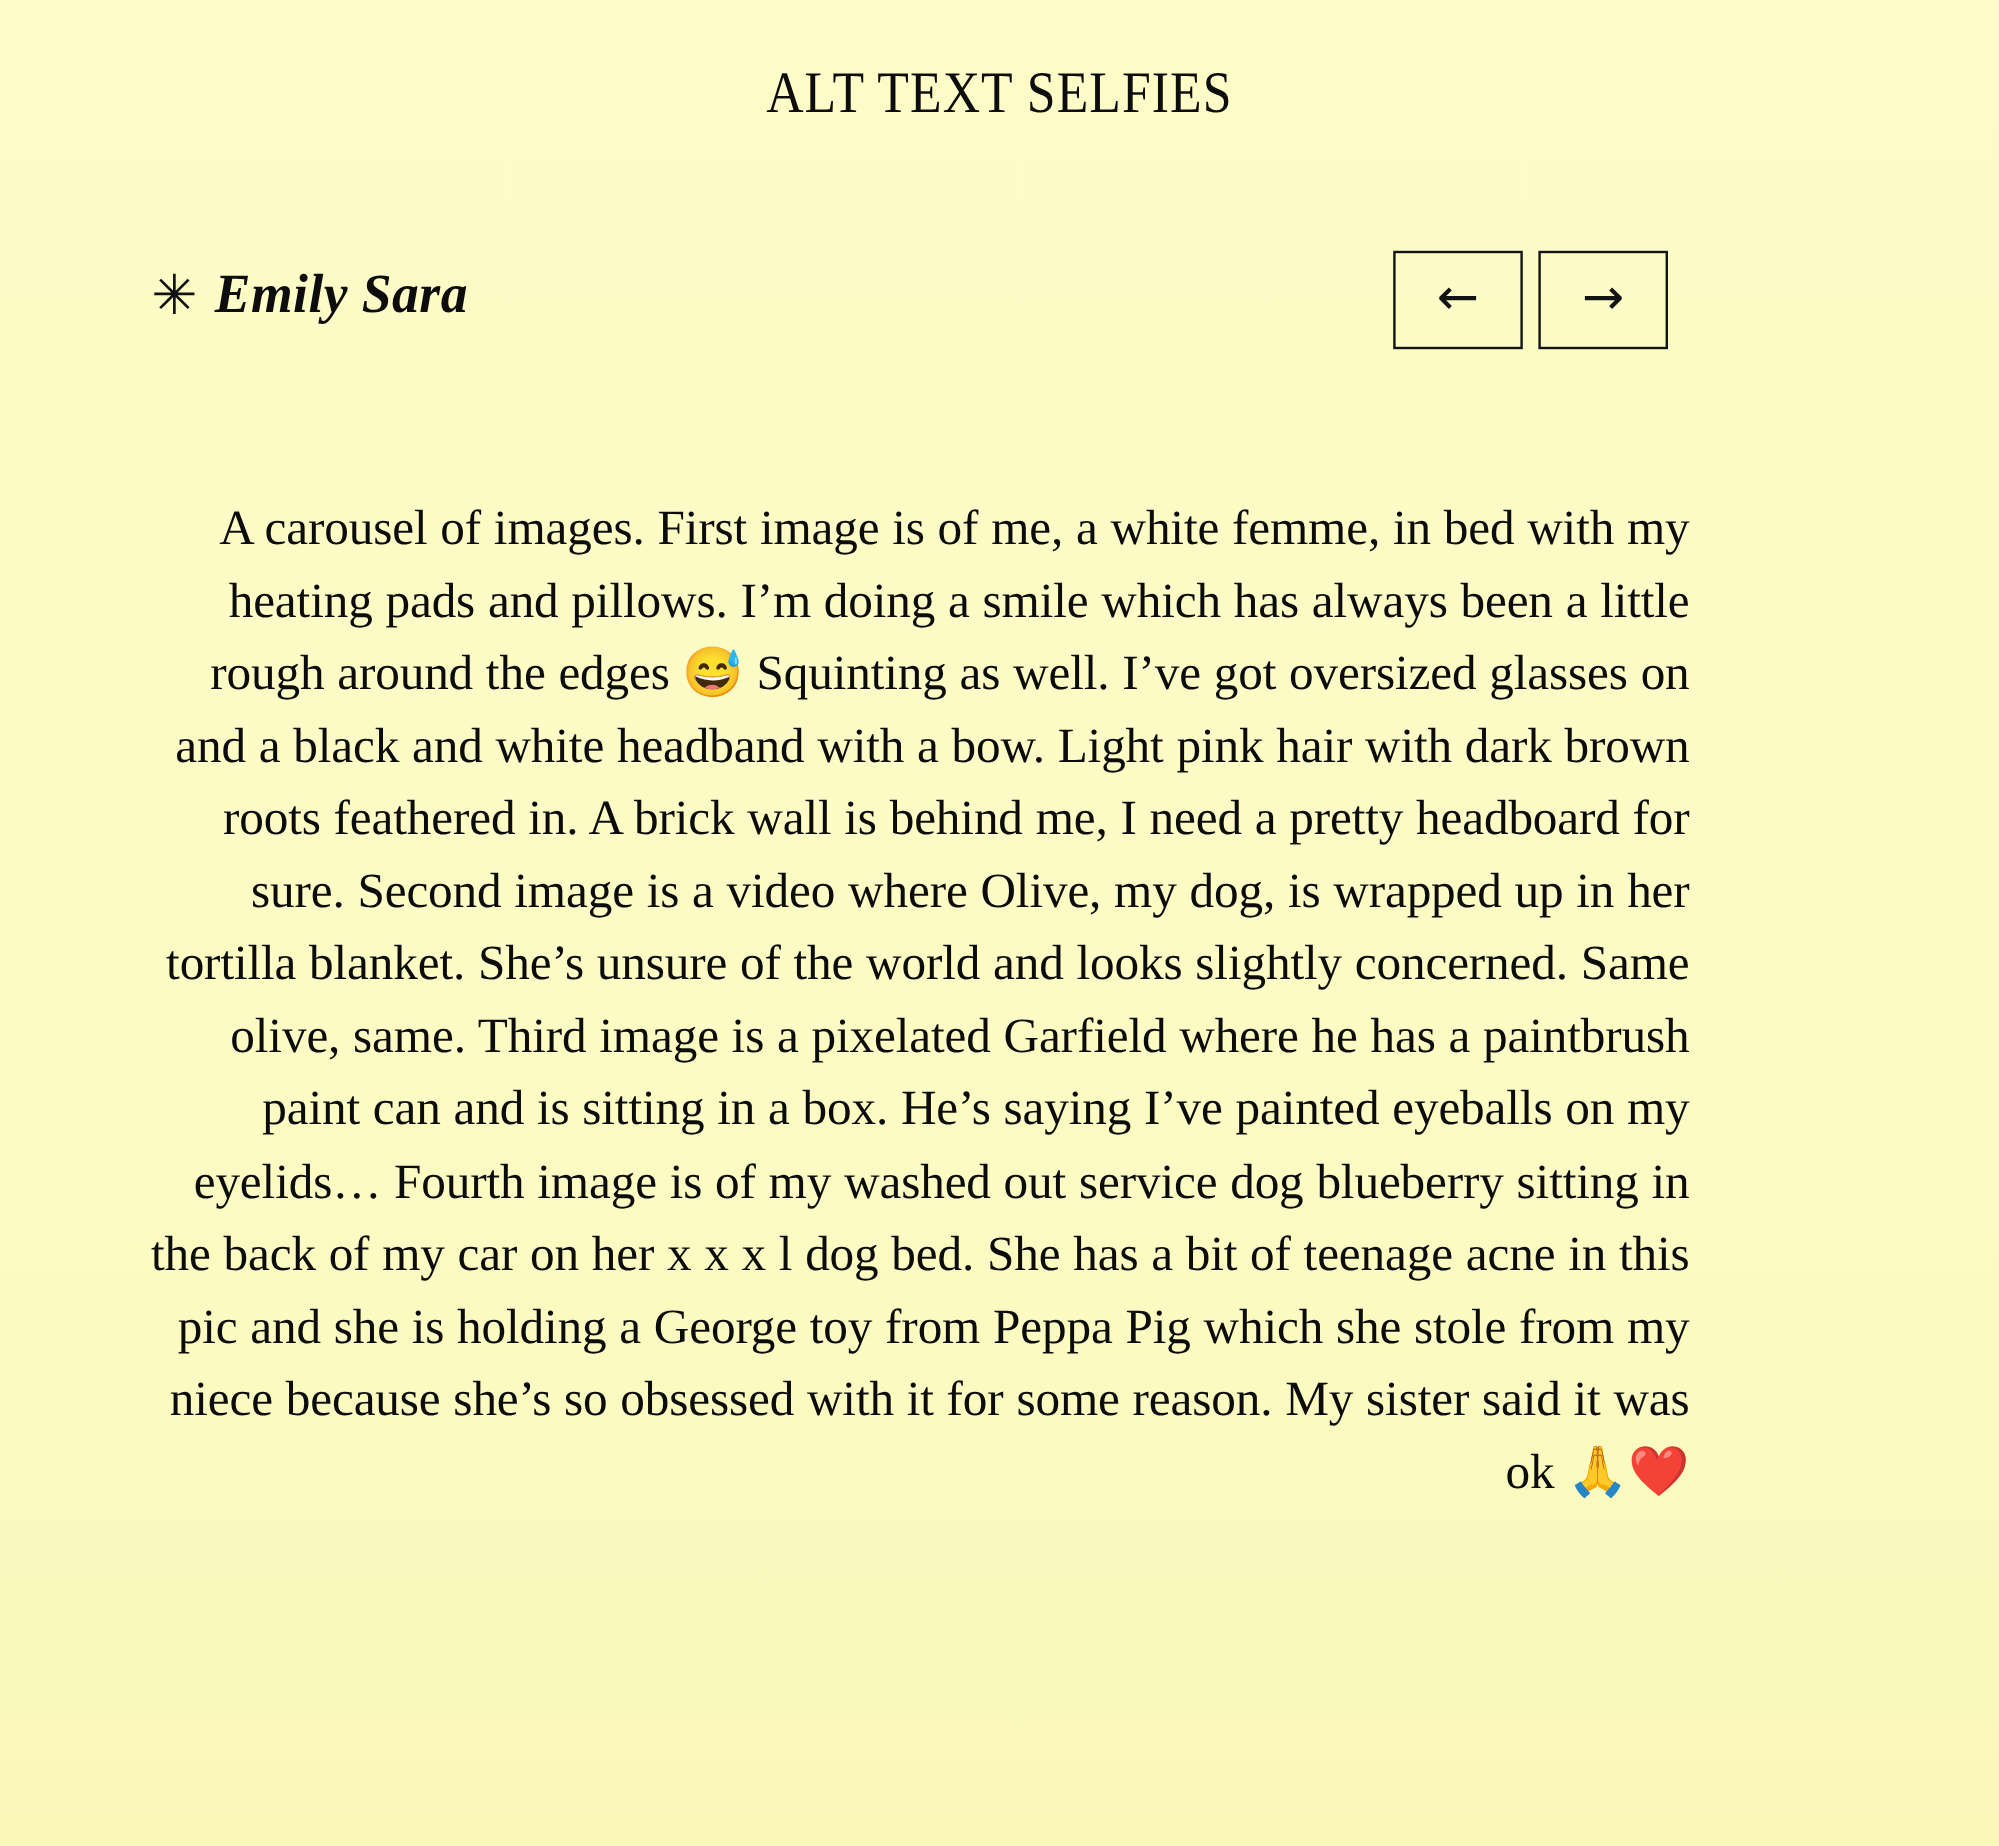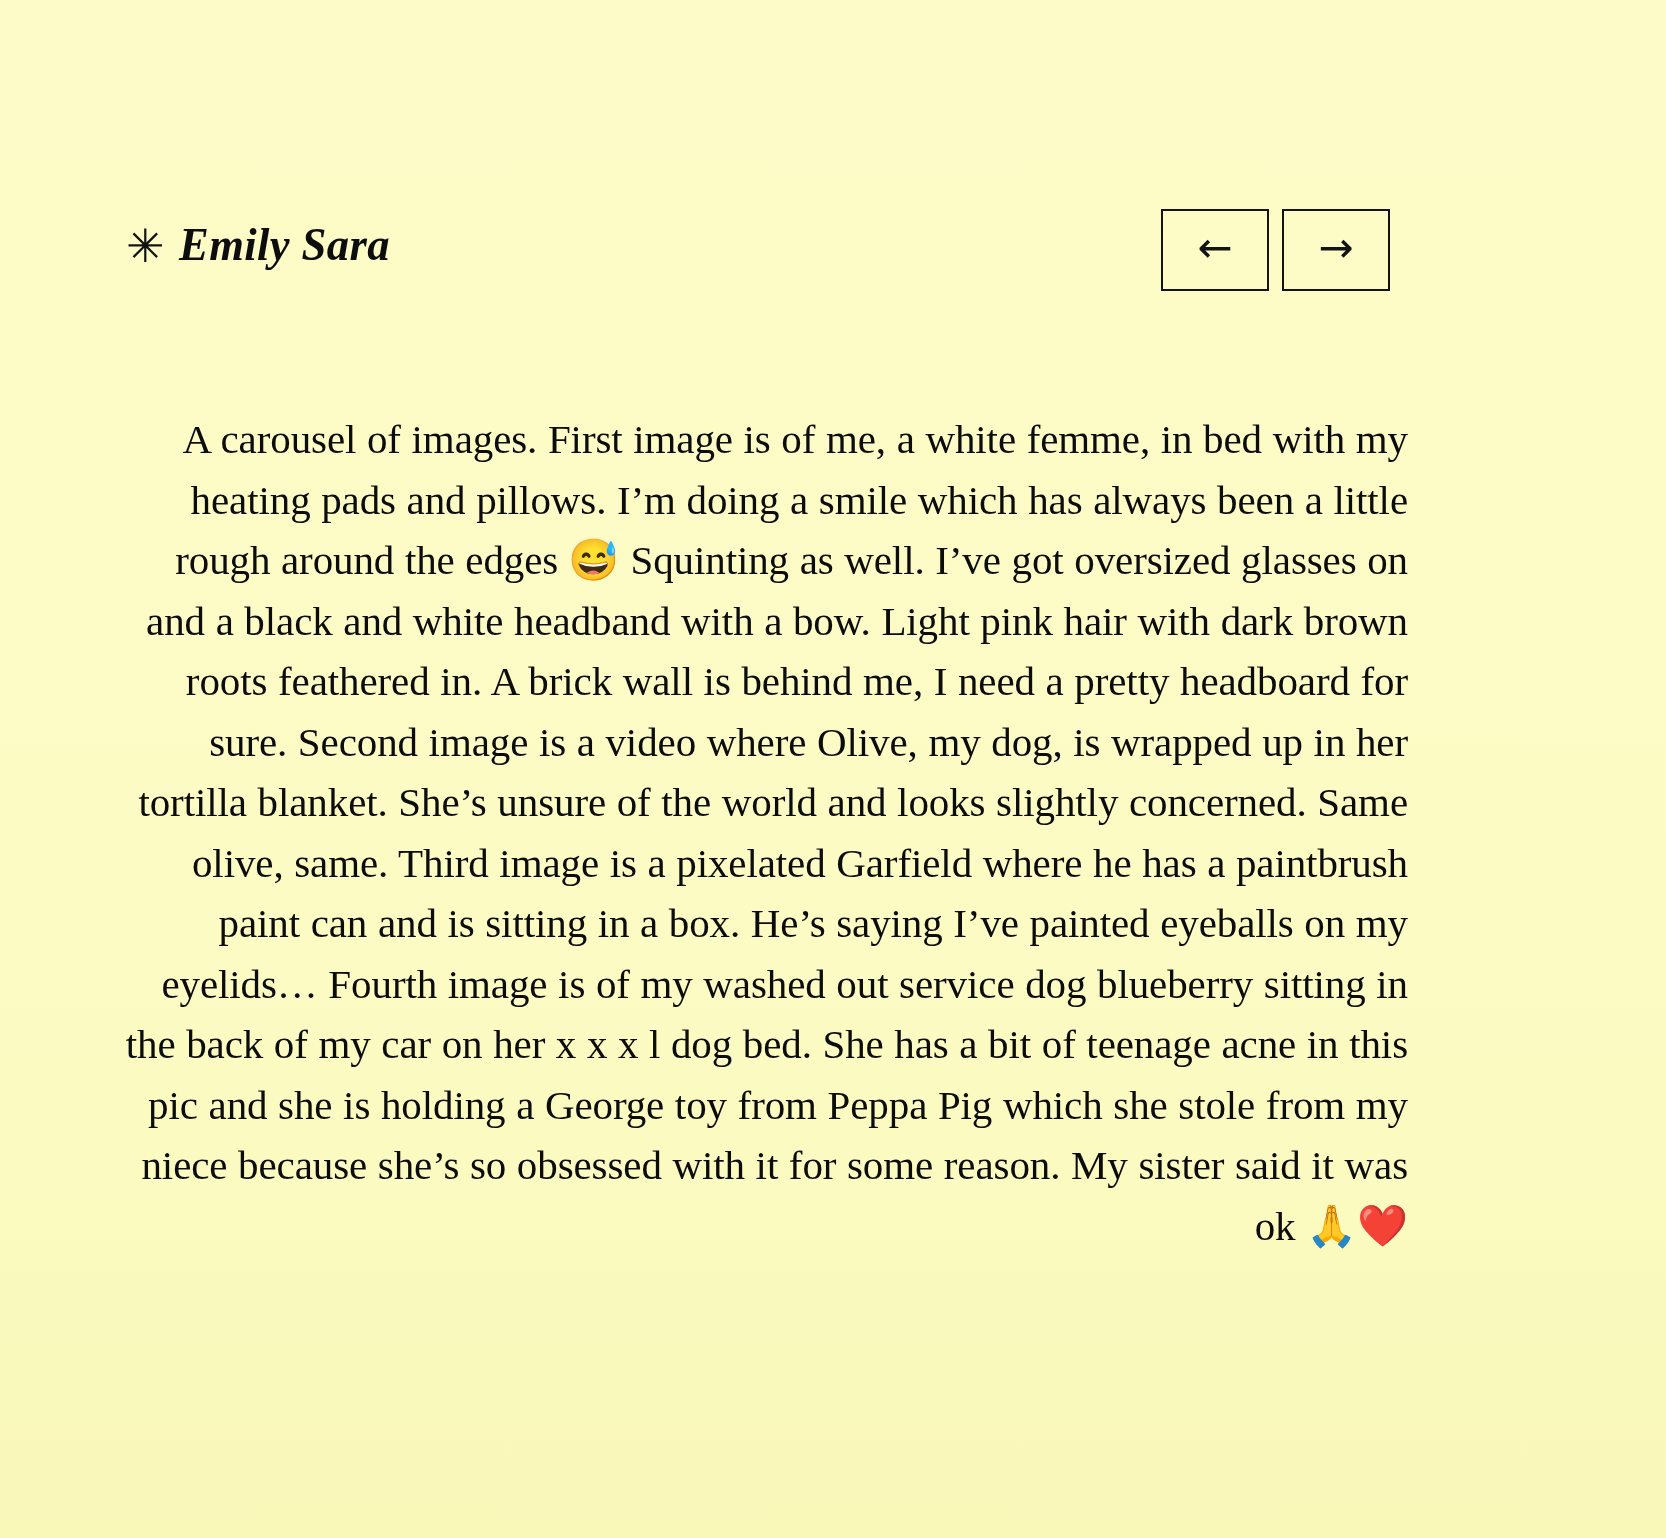--- a/index.html
+++ b/index.html
@@ -126,20 +126,23 @@
     letter-spacing: -0.1px;
     word-spacing: 0.5px;
     text-align: right;
   }
 </style>
 </head>
 <body>
 
 <div class="page">
 
+  <div class="title-bar">
+    <h1 class="title">ALT TEXT SELFIES</h1>
+  </div>
 
   <div class="byline-row">
 
     <div class="byline">
       <span class="star-icon">✳</span>
       <span class="author-name">Emily Sara</span>
     </div>
 
     <div class="nav-buttons">
       <button class="nav-btn">

